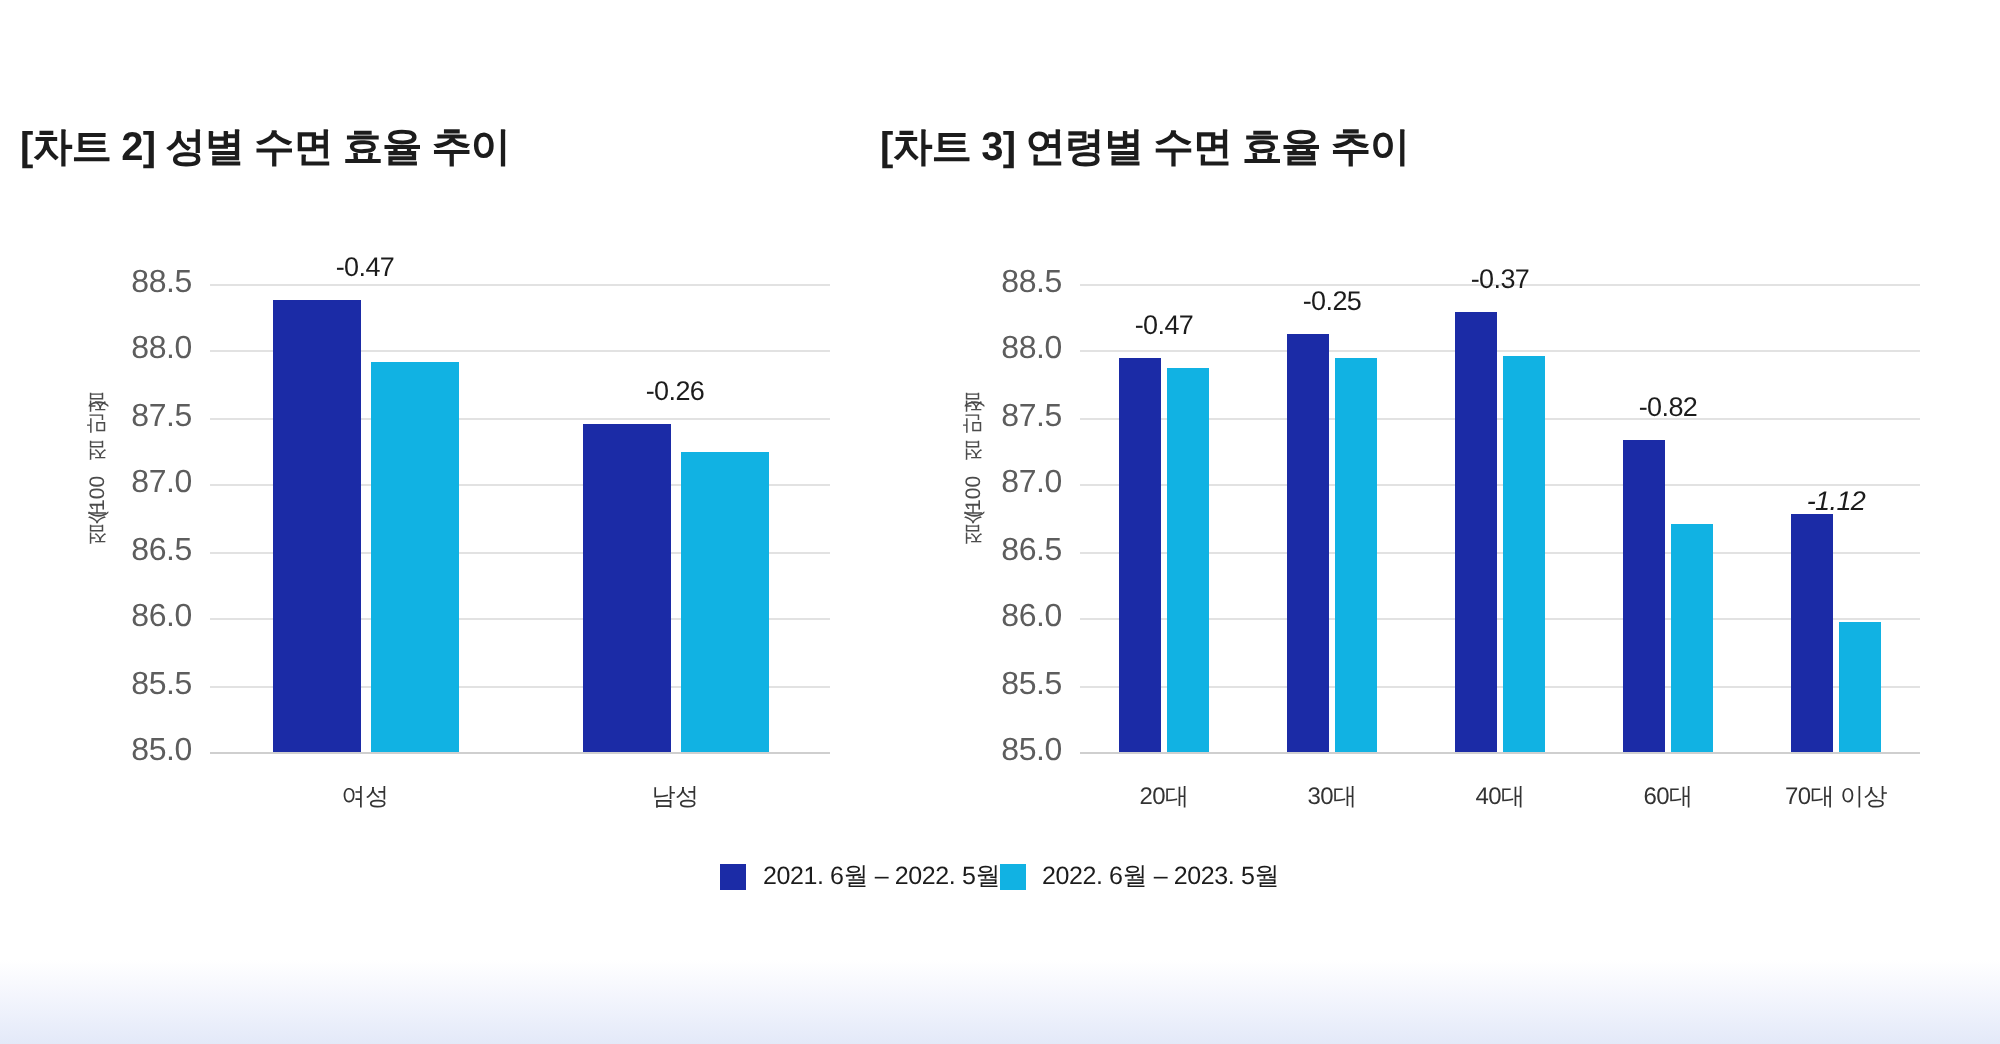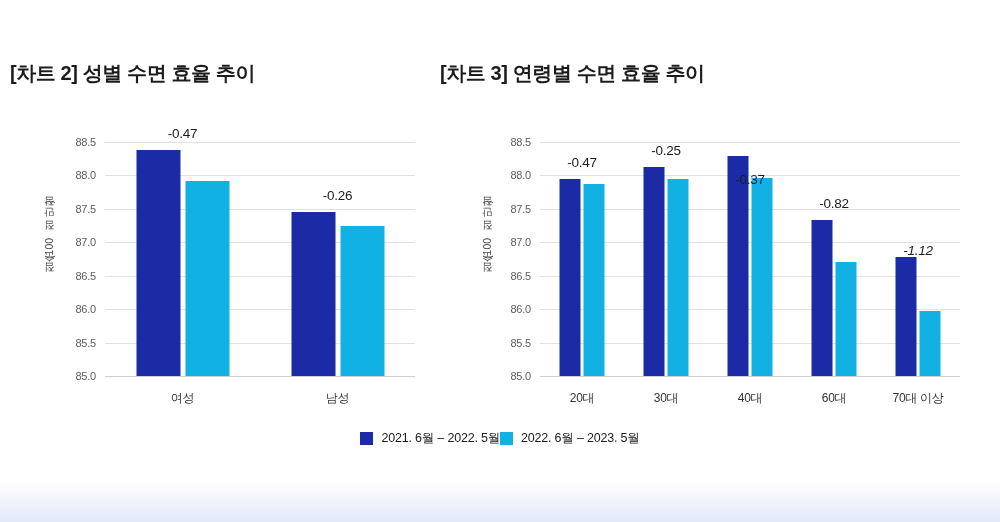--- a/index.html
+++ b/index.html
@@ -74,21 +74,21 @@
   }
   .gridline.base {
     background: #cfcfcf;
   }
 
   .ytick {
     position: absolute;
     right: 100%;
     margin-right: 9px;
     transform: translateY(-50%);
-    font-size: 11px;
+    font-size: 16px;
     color: #5d5d5d;
     white-space: nowrap;
     letter-spacing: -0.2px;
   }
 
   .yaxis-title {
     position: absolute;
     top: 200px;
     font-size: 10.5px;
     color: #4b4b4b;
@@ -283,21 +283,21 @@
               <div class="bar" title="2022. 6월 – 2023. 5월 · 30대 · 87.95" style="height: 197.229px; background: rgb(17, 178, 227);"></div>
             </div>
             <div class="delta" style="top: 1.40571px;">-0.25</div>
             <div class="xtick">30대</div>
           </div>
           <div class="group">
             <div class="bars">
               <div class="bar" title="2021. 6월 – 2022. 5월 · 40대 · 88.29" style="height: 219.96px; background: rgb(27, 43, 166);"></div>
               <div class="bar" title="2022. 6월 – 2023. 5월 · 40대 · 87.96" style="height: 197.897px; background: rgb(17, 178, 227);"></div>
             </div>
-            <div class="delta" style="top: -9.96px; margin-top: 40px;">-0.37</div>
+            <div class="delta" style="top: -9.96px;">-0.37</div>
             <div class="xtick">40대</div>
           </div>
           <div class="group">
             <div class="bars">
               <div class="bar" title="2021. 6월 – 2022. 5월 · 60대 · 87.34" style="height: 156.446px; background: rgb(27, 43, 166);"></div>
               <div class="bar" title="2022. 6월 – 2023. 5월 · 60대 · 86.7" style="height: 113.657px; background: rgb(17, 178, 227);"></div>
             </div>
             <div class="delta" style="top: 53.5543px;">-0.82</div>
             <div class="xtick">60대</div>
           </div>

